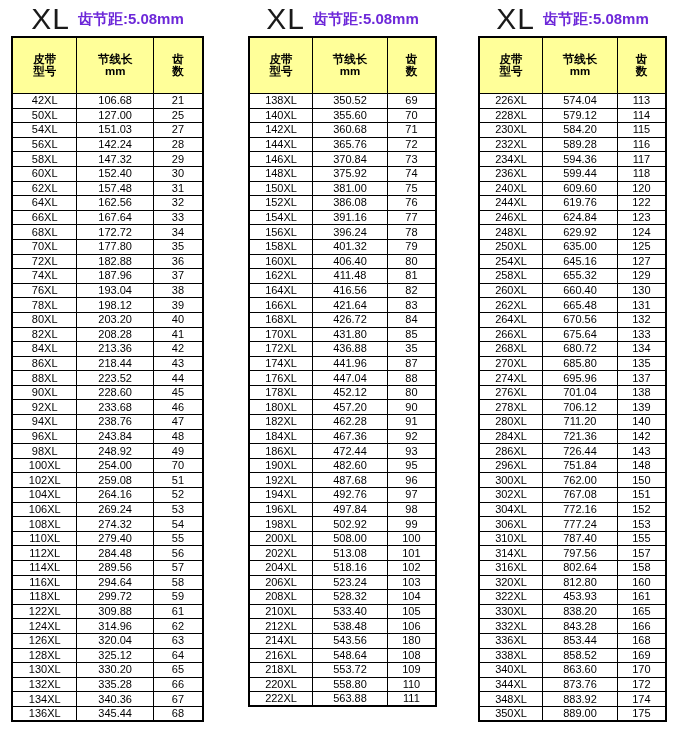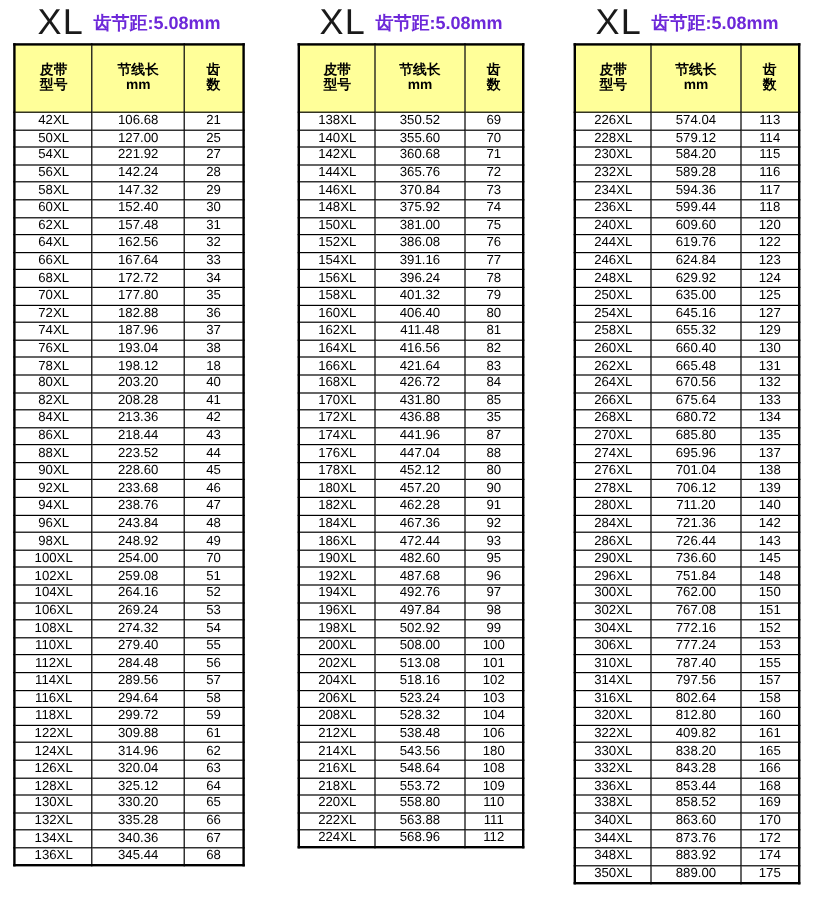--- a/index.html
+++ b/index.html
@@ -102,21 +102,21 @@
               <td>106.68</td>
               <td>21</td>
             </tr>
             <tr>
               <td>50XL</td>
               <td>127.00</td>
               <td>25</td>
             </tr>
             <tr>
               <td>54XL</td>
-              <td>221.92</td>
+              <td>151.03</td>
               <td>27</td>
             </tr>
             <tr>
               <td>56XL</td>
               <td>142.24</td>
               <td>28</td>
             </tr>
             <tr>
               <td>58XL</td>
               <td>147.32</td>
@@ -163,21 +163,21 @@
               <td>37</td>
             </tr>
             <tr>
               <td>76XL</td>
               <td>193.04</td>
               <td>38</td>
             </tr>
             <tr>
               <td>78XL</td>
               <td>198.12</td>
-              <td>18</td>
+              <td>39</td>
             </tr>
             <tr>
               <td>80XL</td>
               <td>203.20</td>
               <td>40</td>
             </tr>
             <tr>
               <td>82XL</td>
               <td>208.28</td>
               <td>41</td>
@@ -504,20 +504,25 @@
               <td>206XL</td>
               <td>523.24</td>
               <td>103</td>
             </tr>
             <tr>
               <td>208XL</td>
               <td>528.32</td>
               <td>104</td>
             </tr>
             <tr>
+              <td>210XL</td>
+              <td>533.40</td>
+              <td>105</td>
+            </tr>
+            <tr>
               <td>212XL</td>
               <td>538.48</td>
               <td>106</td>
             </tr>
             <tr>
               <td>214XL</td>
               <td>543.56</td>
               <td>180</td>
             </tr>
             <tr>
@@ -532,25 +537,20 @@
             </tr>
             <tr>
               <td>220XL</td>
               <td>558.80</td>
               <td>110</td>
             </tr>
             <tr>
               <td>222XL</td>
               <td>563.88</td>
               <td>111</td>
-            </tr>
-            <tr>
-              <td>224XL</td>
-              <td>568.96</td>
-              <td>112</td>
             </tr>
           </tbody>
       </table>
     </section>
 
     <section class="belt-block b2">
       <div class="block-title">
         <span class="title-xl">XL</span>
         <span class="title-sub">齿节距:5.08mm</span>
       </div>
@@ -687,25 +687,20 @@
               <td>284XL</td>
               <td>721.36</td>
               <td>142</td>
             </tr>
             <tr>
               <td>286XL</td>
               <td>726.44</td>
               <td>143</td>
             </tr>
             <tr>
-              <td>290XL</td>
-              <td>736.60</td>
-              <td>145</td>
-            </tr>
-            <tr>
               <td>296XL</td>
               <td>751.84</td>
               <td>148</td>
             </tr>
             <tr>
               <td>300XL</td>
               <td>762.00</td>
               <td>150</td>
             </tr>
             <tr>
@@ -738,21 +733,21 @@
               <td>802.64</td>
               <td>158</td>
             </tr>
             <tr>
               <td>320XL</td>
               <td>812.80</td>
               <td>160</td>
             </tr>
             <tr>
               <td>322XL</td>
-              <td>409.82</td>
+              <td>453.93</td>
               <td>161</td>
             </tr>
             <tr>
               <td>330XL</td>
               <td>838.20</td>
               <td>165</td>
             </tr>
             <tr>
               <td>332XL</td>
               <td>843.28</td>

